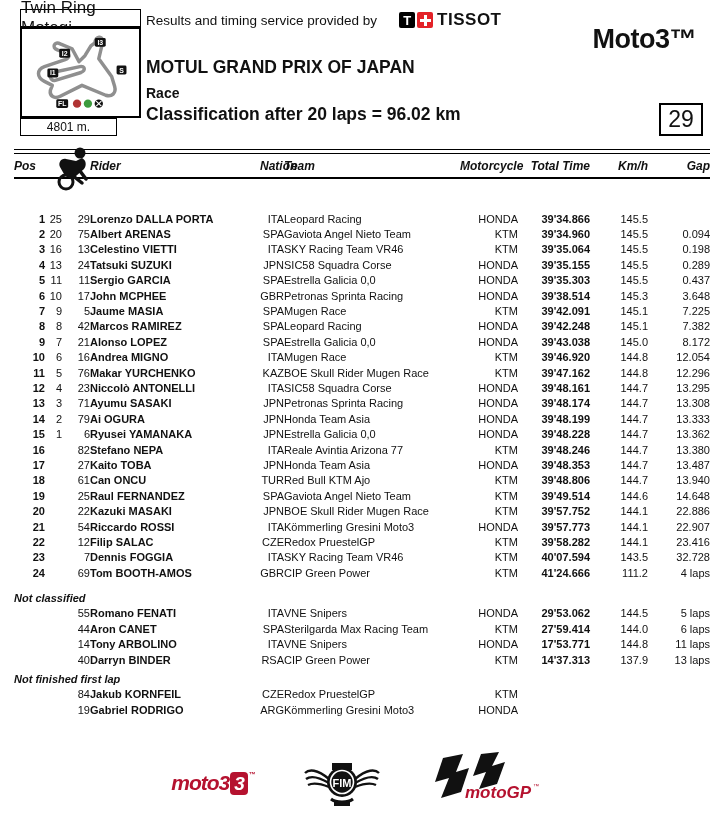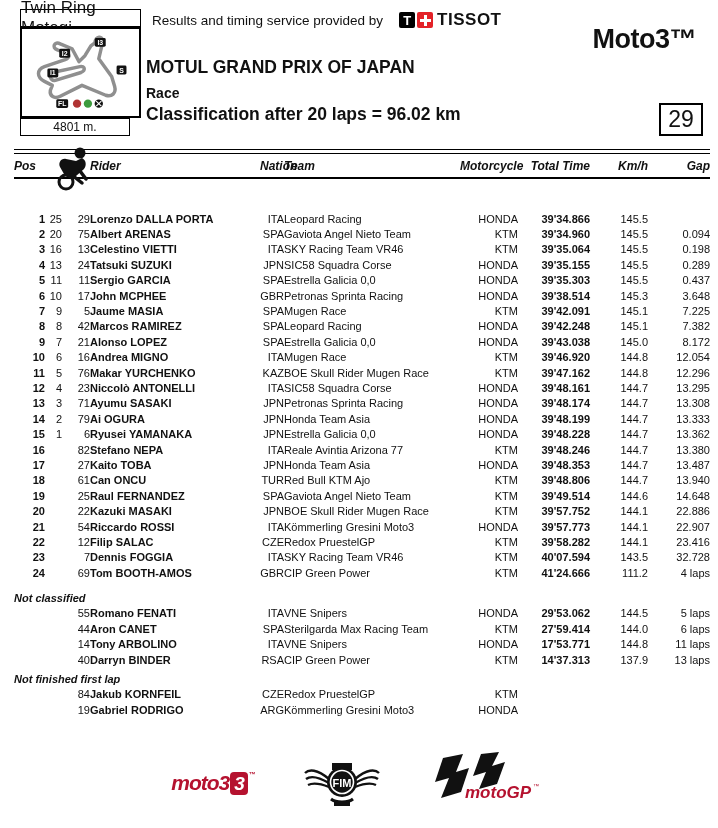--- a/index.html
+++ b/index.html
@@ -5,26 +5,26 @@
   html,body{margin:0;padding:0;background:#fff;}
   #page{position:relative;width:718px;height:828px;background:#fff;overflow:hidden;
         font-family:"Liberation Sans","DejaVu Sans",sans-serif;color:#111;}
 
   
   .circuit-name-box{position:absolute;left:20px;top:9px;width:121px;height:18px;
     border:1.2px solid #000;display:flex;align-items:center;justify-content:center;
     font-size:17px;box-sizing:border-box;}
   .map-box{position:absolute;left:20px;top:27px;width:121px;height:91px;
     border:2px solid #000;box-sizing:border-box;background:#fff;}
-  .length-box{position:absolute;left:20px;top:118px;width:110px;height:18px;
+  .length-box{position:absolute;left:20px;top:118px;width:97px;height:18px;
     border:1.2px solid #000;display:flex;align-items:center;justify-content:center;
     font-size:12px;box-sizing:border-box;}
 
-  .service-line{position:absolute;left:152px;top:10px;font-size:13.5px;
-    display:flex;align-items:center;gap:12px;}
+  .service-line{position:absolute;left:146px;top:10px;font-size:13.5px;
+    display:flex;align-items:center;gap:18px;}
   .tissot{display:inline-flex;align-items:center;gap:2px;margin-left:4px;}
   .tissot .tbox{width:16px;height:16px;background:#000;color:#fff;font-weight:bold;
     font-size:13px;display:inline-flex;align-items:center;justify-content:center;border-radius:2px;}
   .tissot .cross{width:16px;height:16px;background:#e32228;border-radius:2px;position:relative;display:inline-block;}
   .tissot .cross:before{content:"";position:absolute;left:6.5px;top:2.5px;width:3px;height:11px;background:#fff;}
   .tissot .cross:after{content:"";position:absolute;left:2.5px;top:6.5px;width:11px;height:3px;background:#fff;}
   .tissot .tname{font-weight:bold;font-size:17px;letter-spacing:.5px;margin-left:2px;}
 
   .class-label{position:absolute;right:22px;top:24px;font-size:27px;font-weight:bold;letter-spacing:-.5px;}
   .event-title{position:absolute;left:146px;top:57px;font-size:17.5px;font-weight:bold;}

